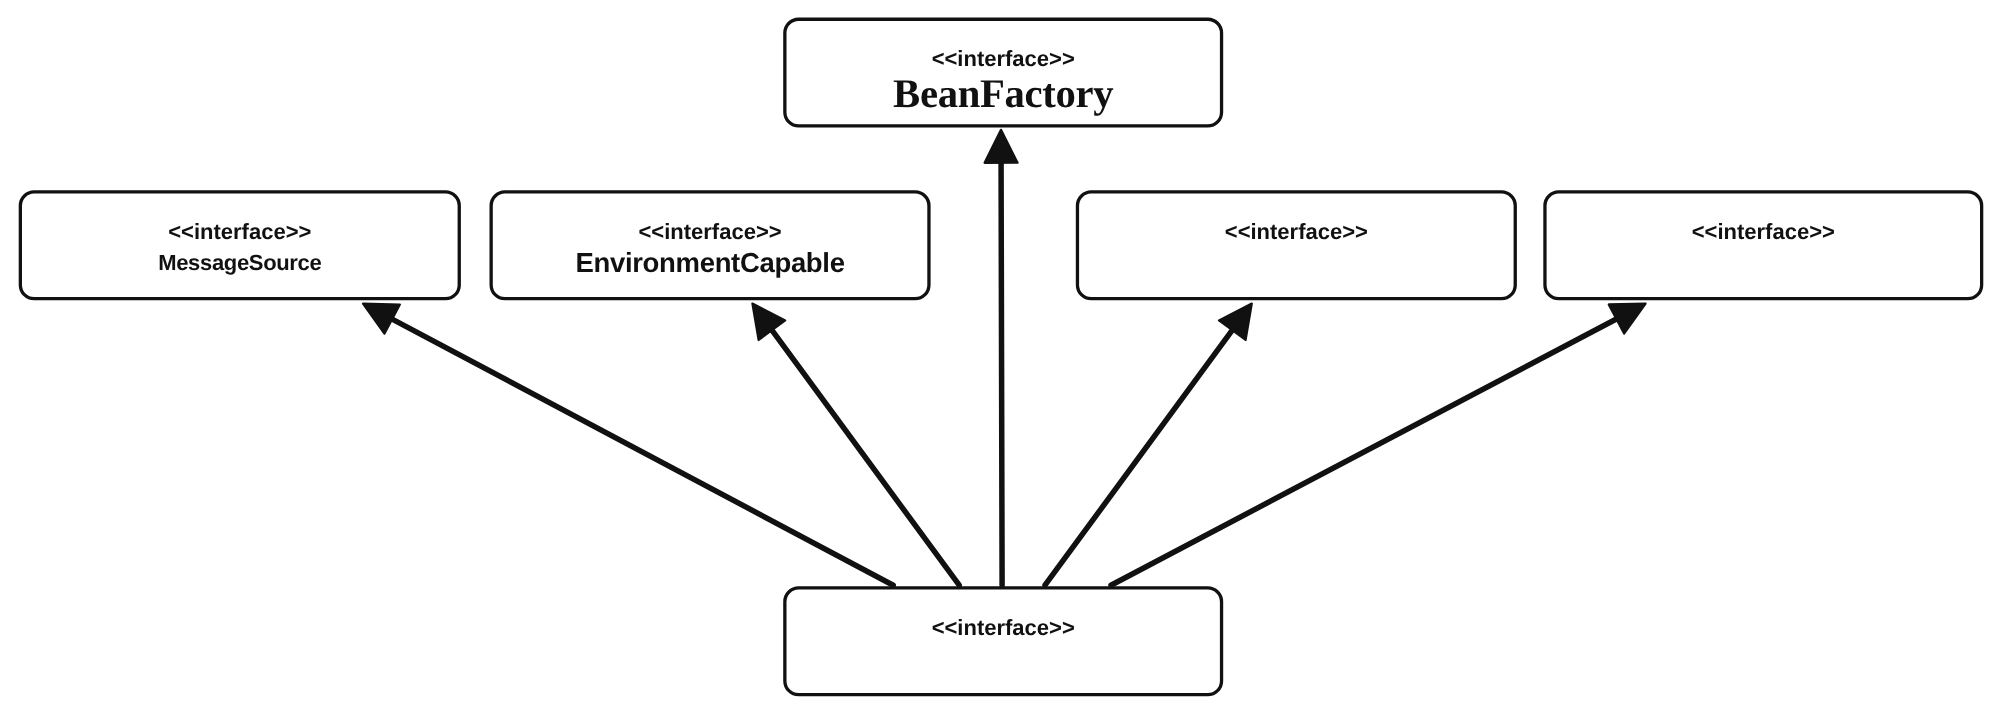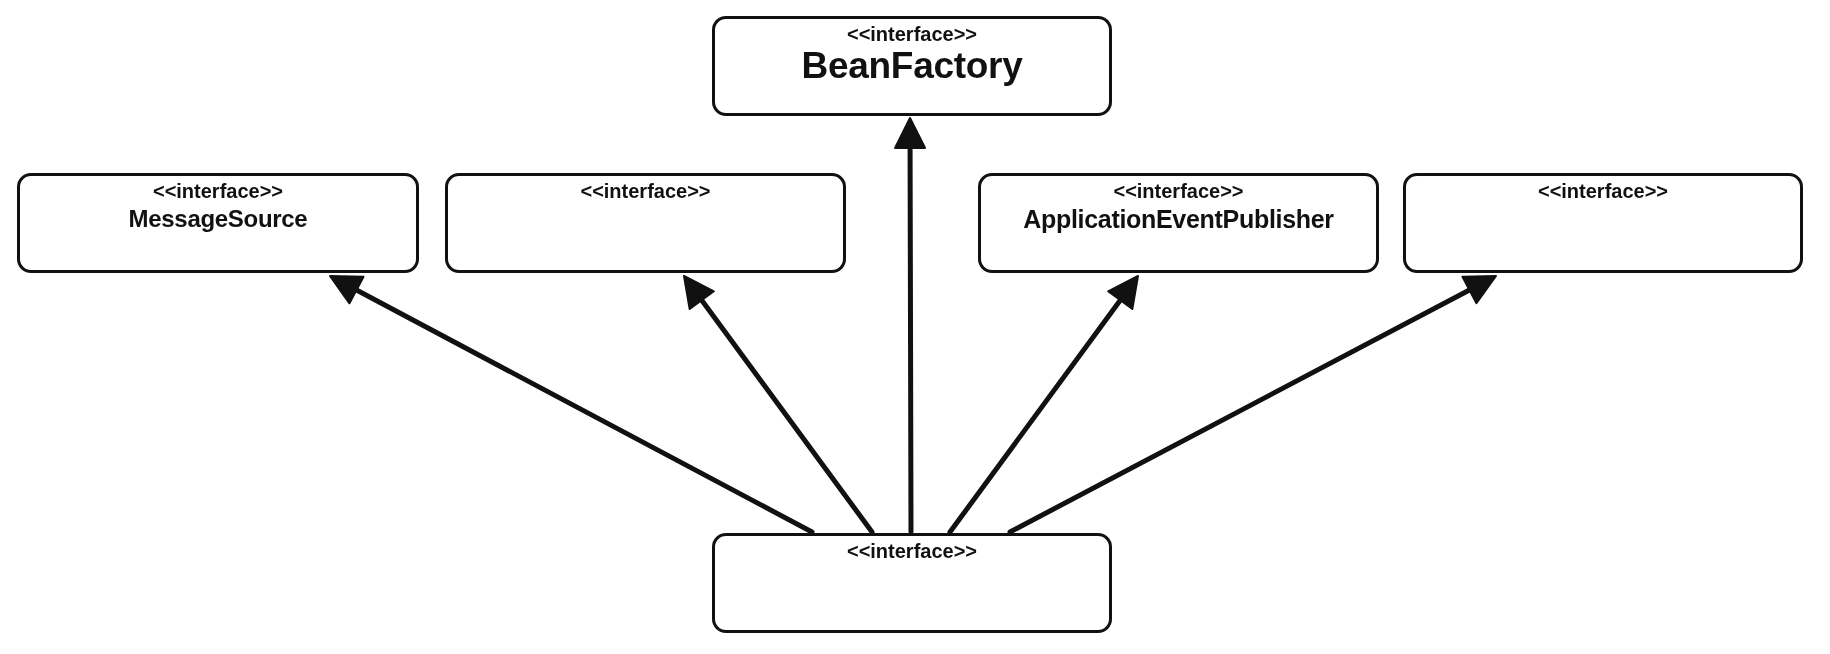--- a/index.html
+++ b/index.html
@@ -7,23 +7,23 @@
   svg.arrows { position: absolute; left: 0; top: 0; }
   .box {
     position: absolute;
     box-sizing: border-box;
     border: 3px solid #111111;
     border-radius: 14px;
     background: #ffffff;
     text-align: center;
     color: #111111;
   }
-  .stereo { display: block; font-weight: bold; font-size: 20px; line-height: 22px; margin-top: 4px; }
-  .name { display: block; font-size: 24px; line-height: 34px; font-weight: bold; letter-spacing: -0.3px; }
-  .name.big { font-size: 37px; line-height: 42px; }
+  .stereo { display: block; font-weight: bold; font-size: 20px; line-height: 22px; margin-top: 24px; }
+  .name { display: block; font-size: 20px; line-height: 34px; font-weight: bold; letter-spacing: -0.3px; }
+  .name.big { font-size: 37px; line-height: 42px; font-family: Liberation Serif, serif; }
   .small-name { font-size: 25px; }
 </style>
 </head>
 <body>
 
 <svg class="arrows" width="1830" height="654" viewBox="0 0 1830 654">
   <defs>
     <marker id="head" markerWidth="10" markerHeight="10" refX="8" refY="5" orient="auto" markerUnits="userSpaceOnUse" viewBox="0 0 10 10">
       <path d="M0,0 L10,5 L0,10 Z" fill="#111111"></path>
     </marker>
@@ -47,25 +47,25 @@
   <span class="name big">BeanFactory</span>
 </div>
 
 <div class="box" style="left:17px; top:173px; width:402px; height:100px;">
   <span class="stereo">&lt;&lt;interface&gt;&gt;</span>
   <span class="name">MessageSource</span>
 </div>
 
 <div class="box" style="left:445px; top:173px; width:401px; height:100px;">
   <span class="stereo">&lt;&lt;interface&gt;&gt;</span>
+  <span class="name small-name">EnvironmentCapable</span>
 </div>
 
 <div class="box" style="left:978px; top:173px; width:401px; height:100px;">
   <span class="stereo">&lt;&lt;interface&gt;&gt;</span>
-  <span class="name small-name">ApplicationEventPublisher</span>
 </div>
 
 <div class="box" style="left:1403px; top:173px; width:400px; height:100px;">
   <span class="stereo">&lt;&lt;interface&gt;&gt;</span>
 </div>
 
 <div class="box" style="left:712px; top:533px; width:400px; height:100px;">
   <span class="stereo">&lt;&lt;interface&gt;&gt;</span>
 </div>
 

